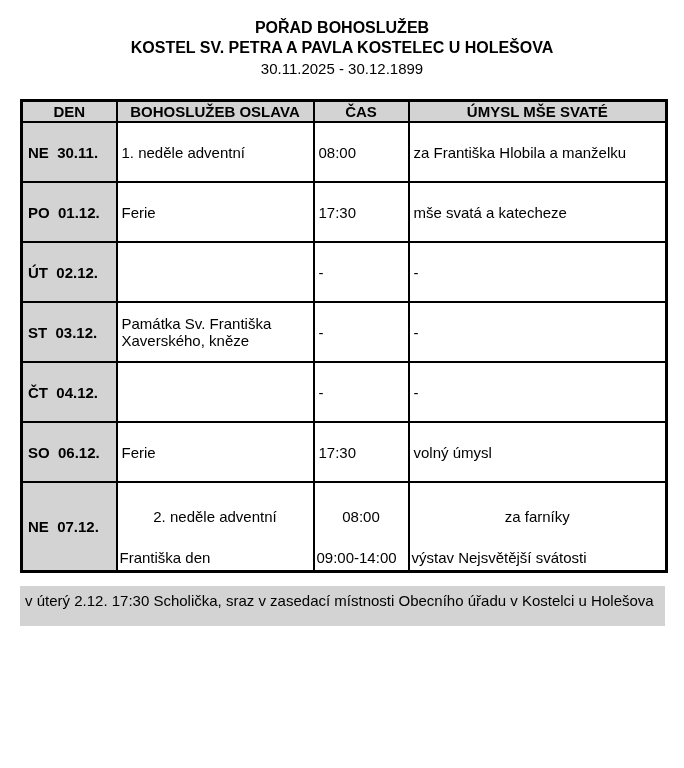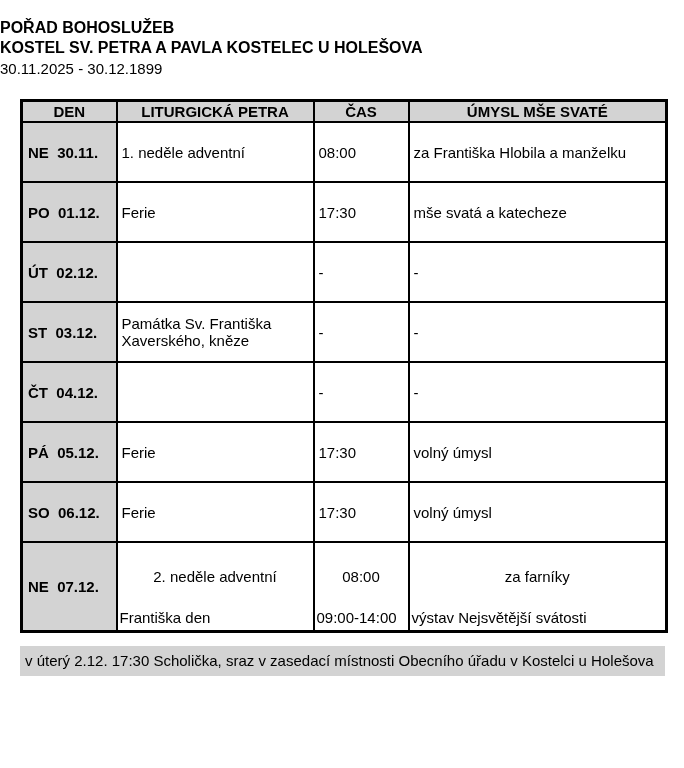--- a/index.html
+++ b/index.html
@@ -4,21 +4,21 @@
 <style>
   * { margin: 0; padding: 0; box-sizing: border-box; }
   html, body {
     width: 684px;
     background: #ffffff;
     color: #000000;
     font-family: "Liberation Sans", sans-serif;
   }
   body { height: 768px; overflow: hidden; }
 
-  .titles { text-align: left; padding-top: 18px; }
+  .titles { text-align: center; padding-top: 18px; }
   .title-line { font-size: 16px; font-weight: bold; line-height: 20px; }
   .date-line  { font-size: 15px; font-weight: normal; line-height: 21px; }
 
   table.schedule {
     border-collapse: collapse;
     table-layout: fixed;
     width: 645px;
     margin: 20px 0 0 20px;
     border: 3px solid #000;
   }
@@ -75,21 +75,21 @@
     flex: 0 0 auto;
     padding: 0 2px 3px 2px;
   }
 
   .footer-note {
     margin: 13px 0 0 20px;
     width: 645px;
     background: #d3d3d3;
     font-size: 15px;
     line-height: 19px;
-    padding: 5px 6px 6px 5px;
+    padding: 5px 6px 16px 5px;
   }
 </style>
 </head>
 <body>
 
 <div class="titles">
   <div class="title-line">POŘAD BOHOSLUŽEB</div>
   <div class="title-line">KOSTEL SV. PETRA A PAVLA KOSTELEC U HOLEŠOVA</div>
   <div class="date-line">30.11.2025 - 30.12.1899</div>
 </div>
@@ -97,21 +97,21 @@
 <table class="schedule">
   <colgroup>
     <col class="col-day">
       <col class="col-lit">
       <col class="col-time">
       <col class="col-intn">
   </colgroup>
   <thead>
     <tr>
       <th>DEN</th>
-      <th>LITURGICKÁ PETRA</th>
+      <th>BOHOSLUŽEB OSLAVA</th>
       <th>ČAS</th>
       <th>ÚMYSL MŠE SVATÉ</th>
     </tr>
   </thead>
   <tbody>
     <tr class="data-row">
       <td class="day-cell">NE  30.11.</td>
       <td>1. neděle adventní</td>
       <td>08:00</td>
       <td>za Františka Hlobila a manželku</td>
@@ -134,26 +134,20 @@
       <td>-</td>
       <td>-</td>
     </tr>
     <tr class="data-row">
       <td class="day-cell">ČT  04.12.</td>
       <td></td>
       <td>-</td>
       <td>-</td>
     </tr>
     <tr class="data-row">
-      <td class="day-cell">PÁ  05.12.</td>
-      <td>Ferie</td>
-      <td>17:30</td>
-      <td>volný úmysl</td>
-    </tr>
-    <tr class="data-row">
       <td class="day-cell">SO  06.12.</td>
       <td>Ferie</td>
       <td>17:30</td>
       <td>volný úmysl</td>
     </tr>
     <tr class="data-row-last">
       <td class="day-cell">NE  07.12.</td>
       <td class="stacked">
         <div class="stack-wrap">
           <div class="stack-top">2. neděle adventní</div>

